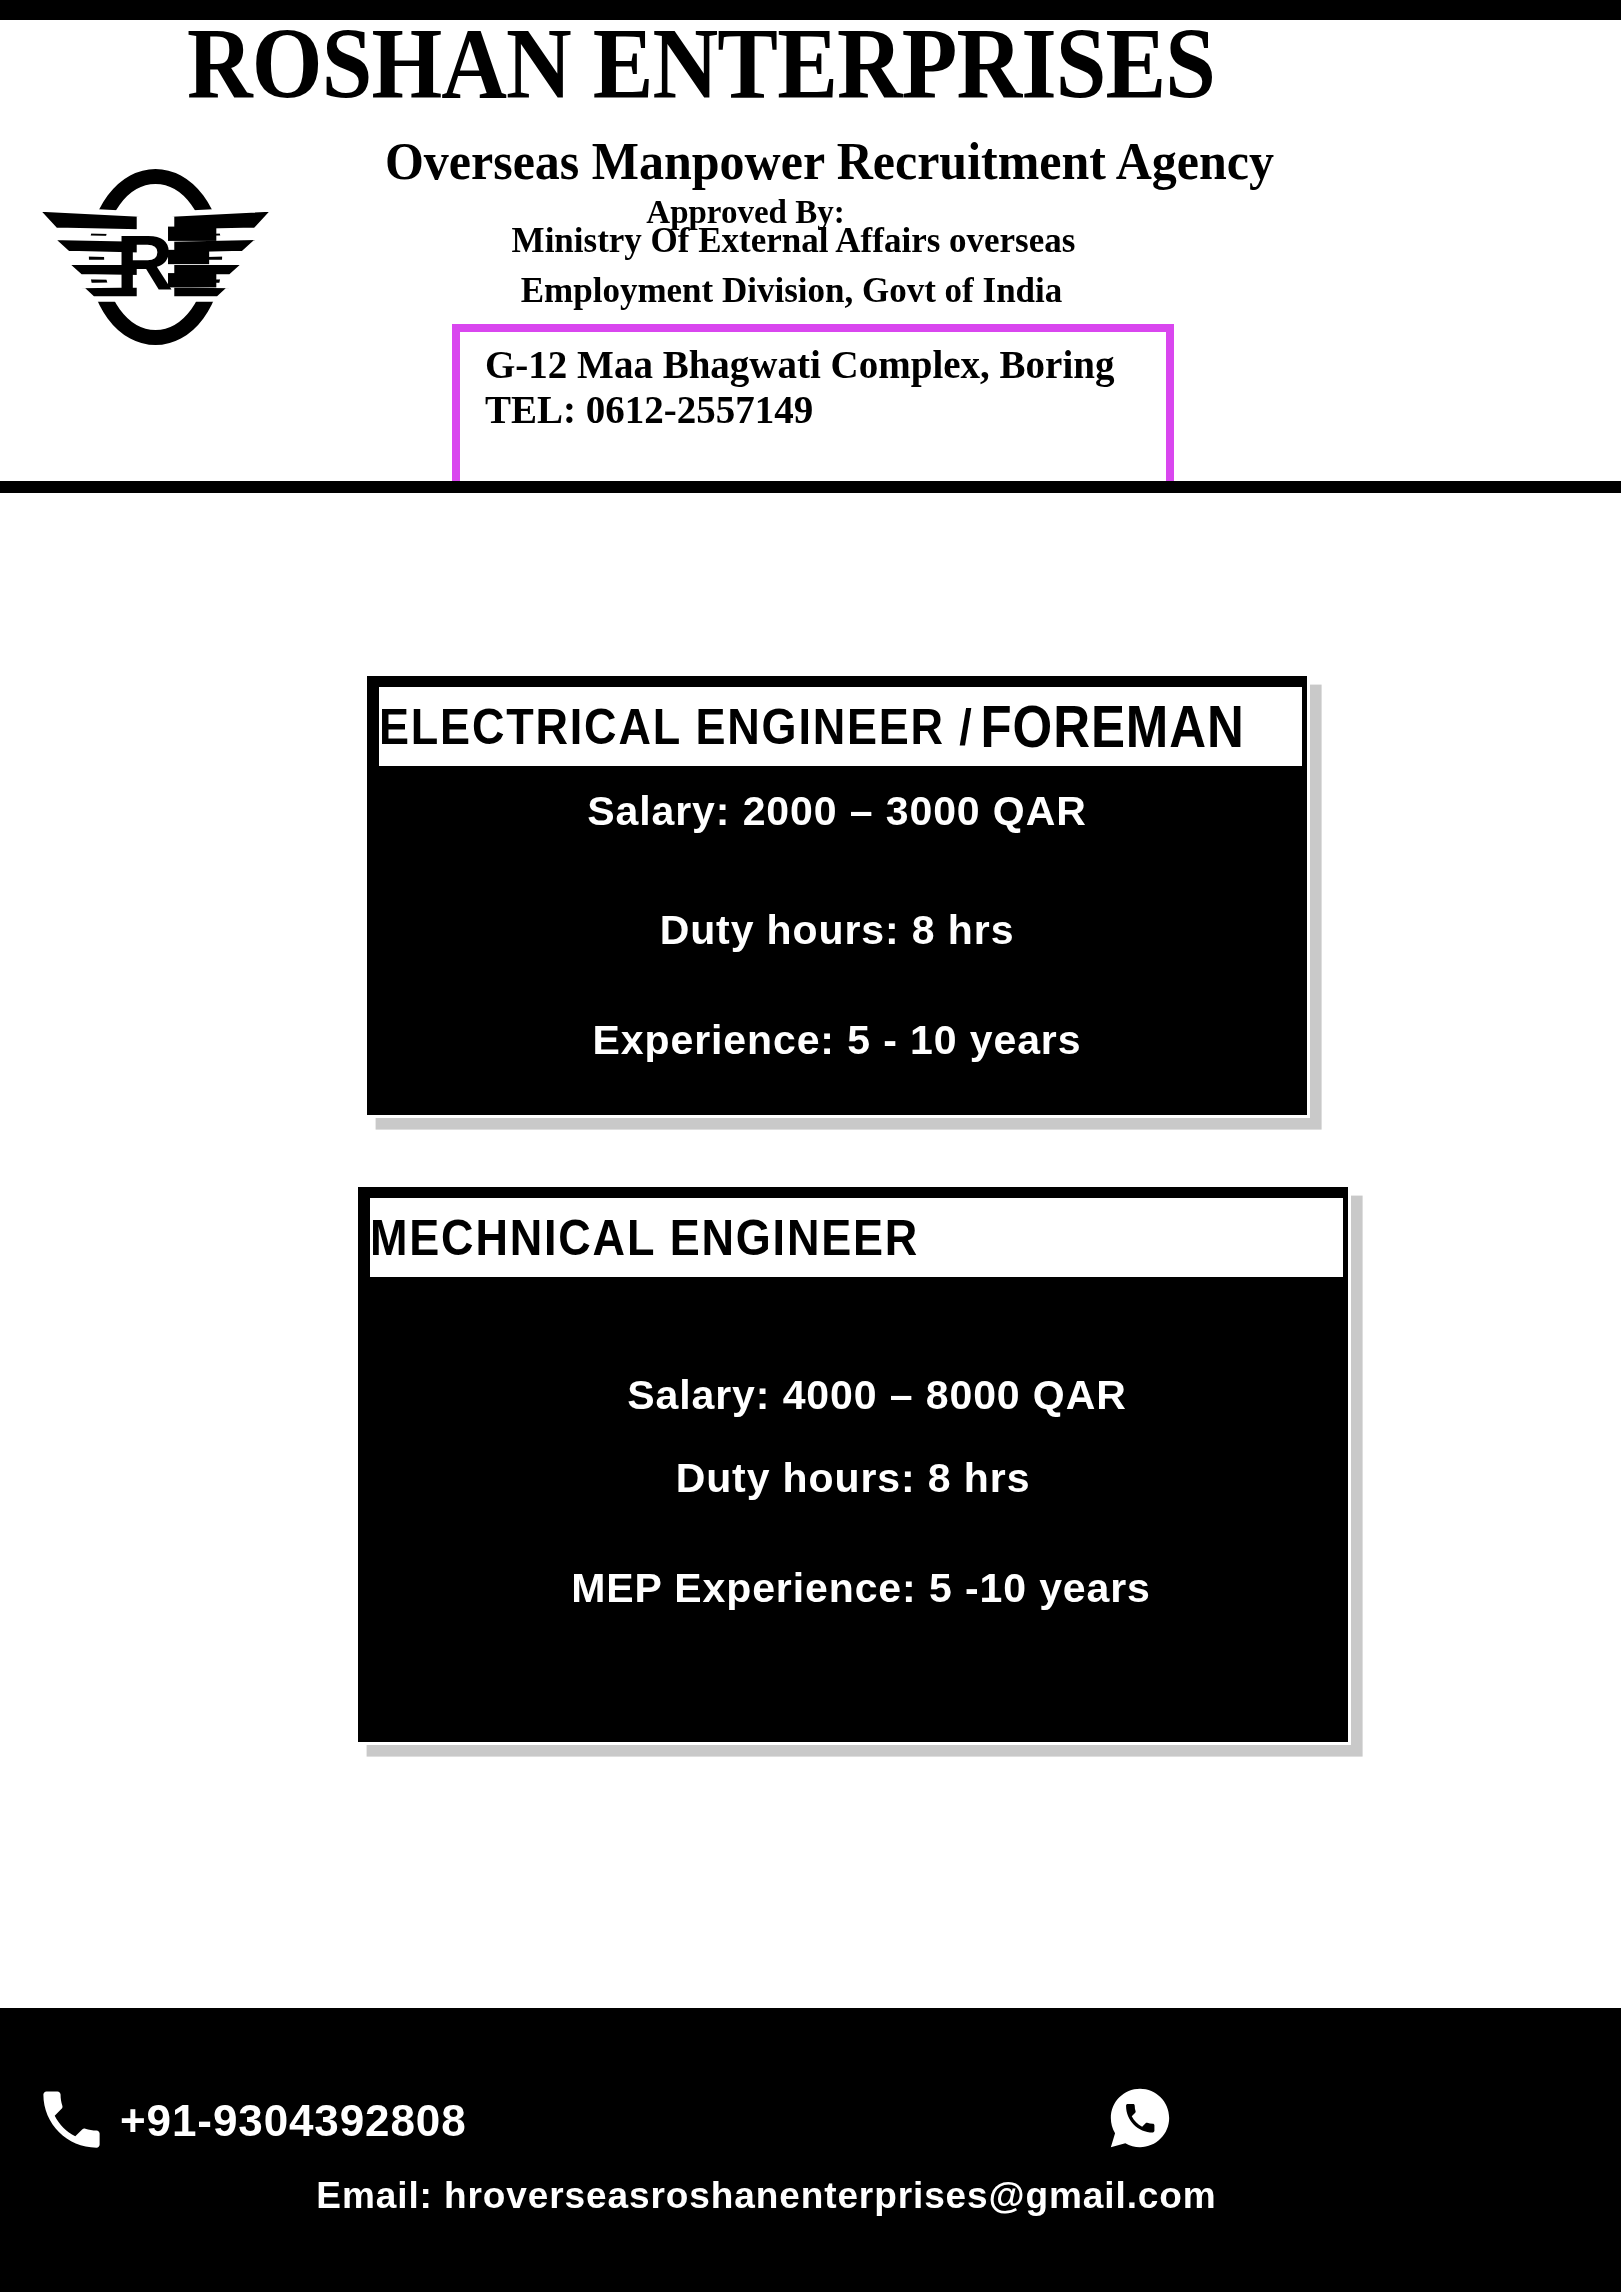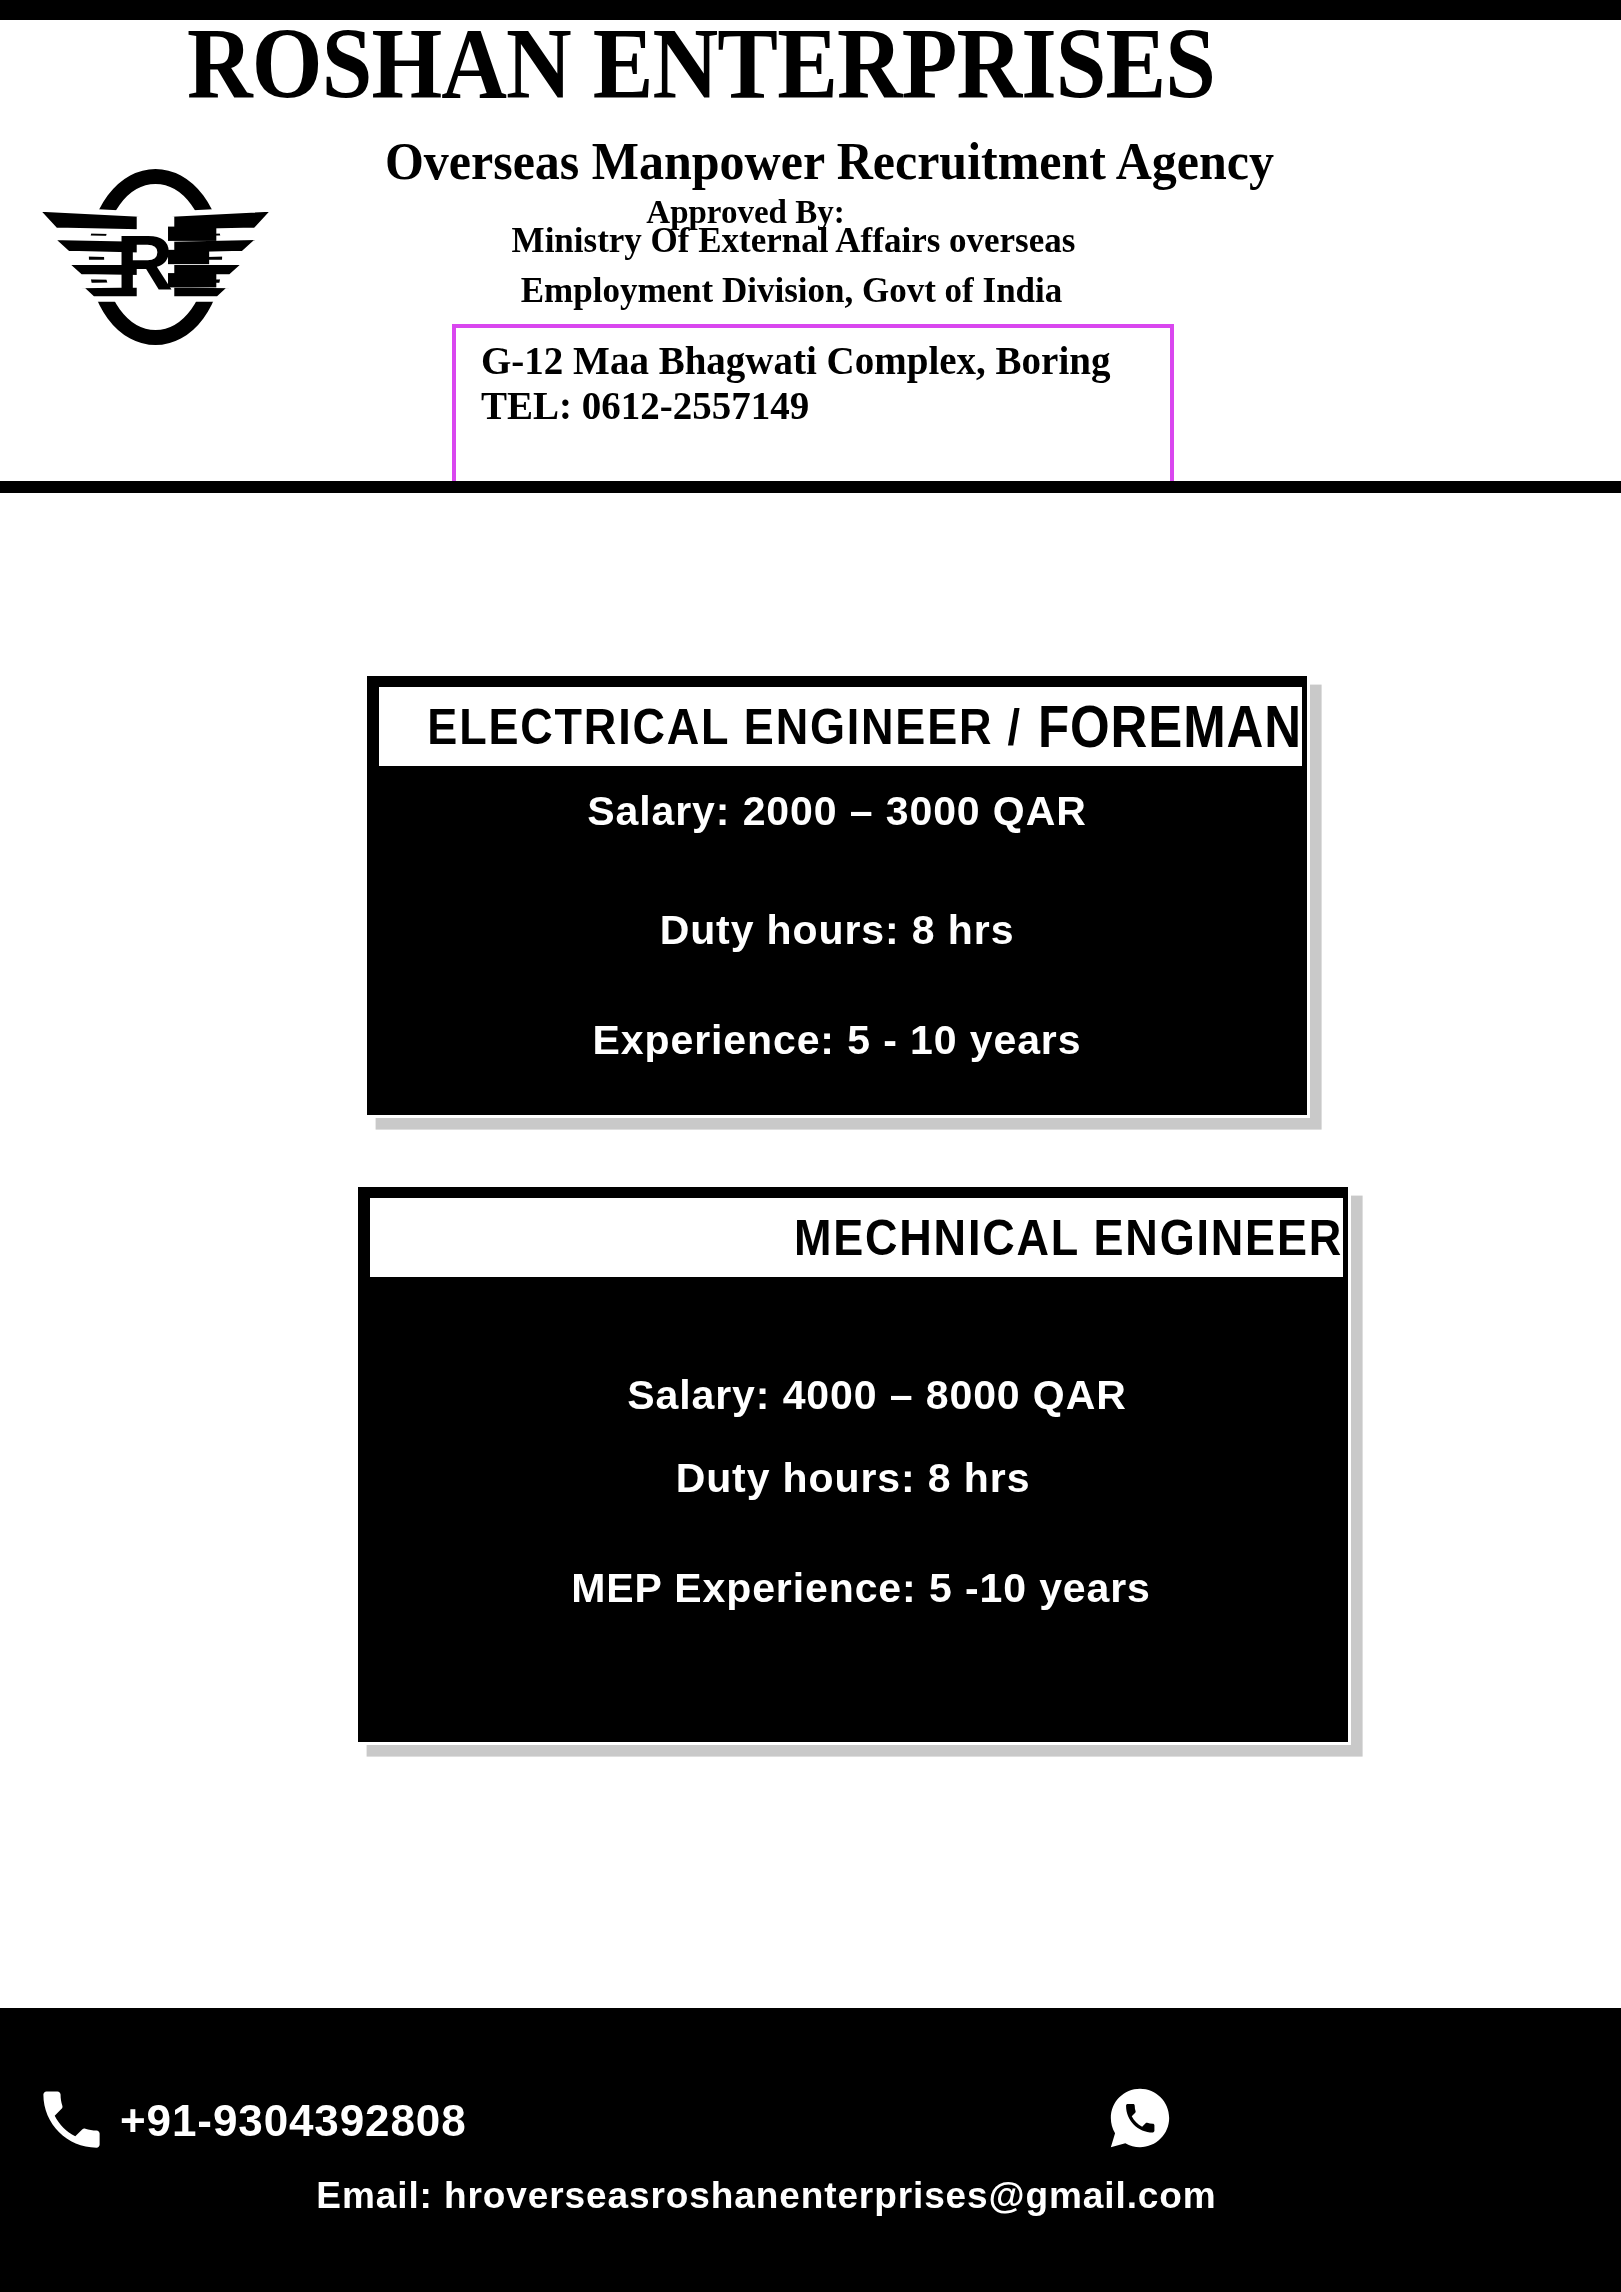--- a/index.html
+++ b/index.html
@@ -20,39 +20,39 @@
          font-family:"Liberation Serif", serif;font-weight:bold;font-size:33px;line-height:39px;}
   .ministry{position:absolute;top:220px;left:77px;width:1433px;text-align:center;
          font-family:"Liberation Serif", serif;font-weight:bold;font-size:35px;line-height:41px;}
   .employment{position:absolute;top:270px;left:75px;width:1433px;text-align:center;
          font-family:"Liberation Serif", serif;font-weight:bold;font-size:35px;line-height:41px;}
 
   .logo{position:absolute;left:32px;top:164px;width:247px;height:186px;}
 
   
   .addr{position:absolute;left:452px;top:324px;width:722px;height:166px;background:#fff;
-        border:4px solid #d946ef;box-sizing:border-box;}
+        border:8px solid #d946ef;box-sizing:border-box;}
   .addr-inner{padding:9.9px 5.4px 0 25px;font-family:"Liberation Serif", serif;font-weight:bold;
         font-size:39px;line-height:45px;}
 
   .rule{position:absolute;top:481px;left:0;width:100%;height:11.6px;background:#000;}
 
   
   .banner{position:absolute;top:504px;left:0;width:100%;height:111px;background:#000;
           display:flex;align-items:center;justify-content:center;}
   .banner-text{color:#fff;font-weight:bold;font-size:48px;letter-spacing:0.9px;
           transform:scaleY(1.2);margin-left:-32px;}
 
   
   .card{position:absolute;background:#000;border:3.6px solid #fff;
         box-shadow:11.6px 11.6px 0 #c9c9c9;}
   .card1{left:364px;top:673px;width:940px;height:439px;}
   .card2{left:355px;top:1184px;width:990px;height:555px;}
   .card-header{position:absolute;left:9px;right:2px;top:8px;height:79px;background:#fff;
-        border:3.6px solid #000;display:flex;align-items:center;justify-content:flex-end;gap:16px;}
+        border:3.6px solid #000;display:flex;align-items:center;justify-content:flex-start;gap:7px;}
   .jt-main{font-size:45px;font-weight:bold;letter-spacing:1.8px;transform:scaleY(1.12);white-space:nowrap;}
   .jt-em{font-size:51px;font-weight:bold;letter-spacing:0.9px;transform:scaleY(1.16);white-space:nowrap;}
   .jt-em:empty{display:none;}
   .card-line{position:absolute;left:0;width:100%;text-align:center;color:#fff;font-weight:bold;
         font-size:41px;letter-spacing:0.9px;line-height:50px;}
   .card1 .l1{top:110px;} .card1 .l2{top:229px;} .card1 .l3{top:339px;}
   .card2 .l1{top:183px;margin-left:24px;} .card2 .l2{top:266px;} .card2 .l3{top:376px;margin-left:8px;}
 
   
   .footer{position:absolute;left:0;top:2008px;width:100%;height:285px;background:#000;}

